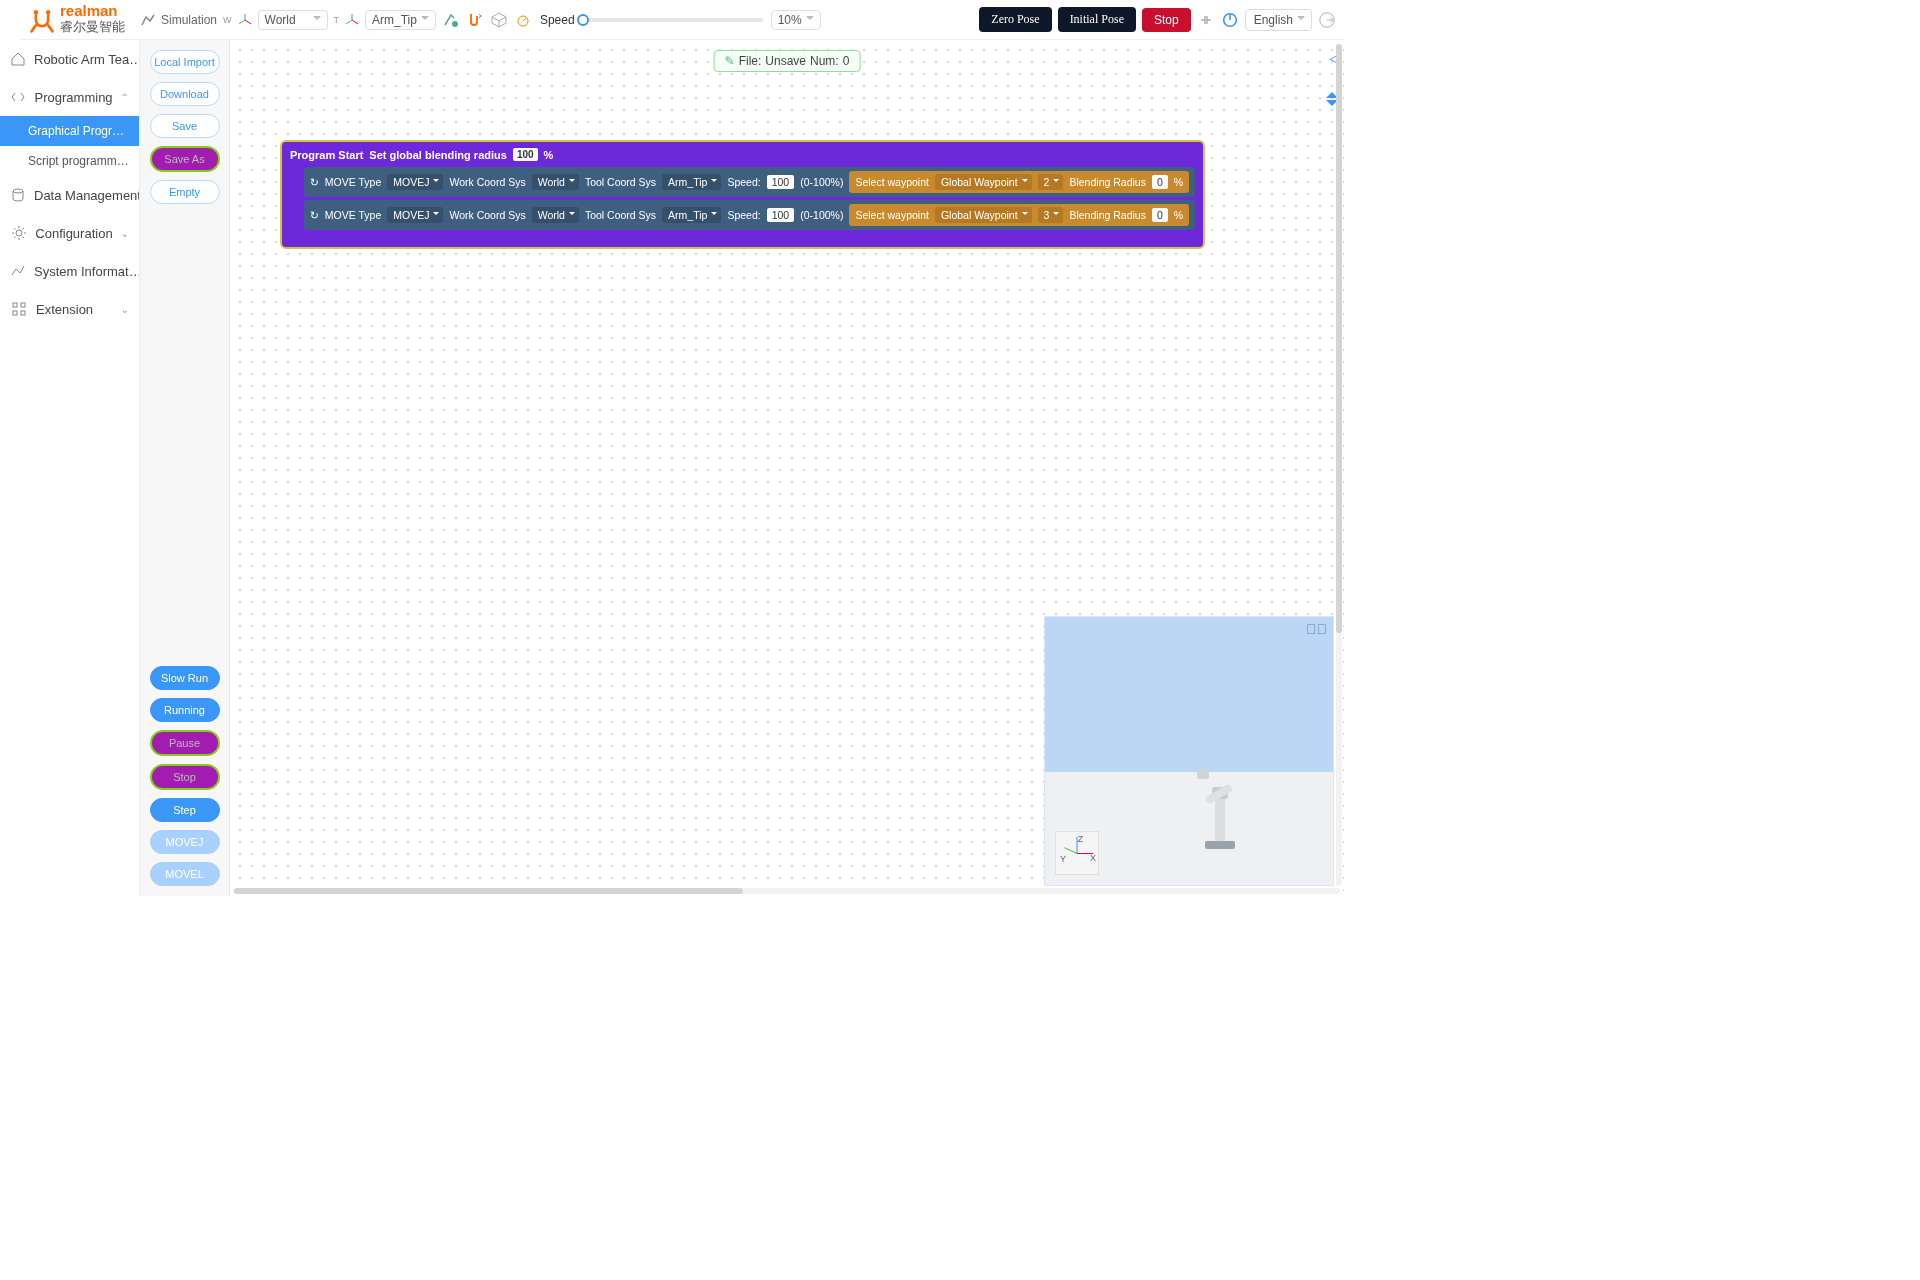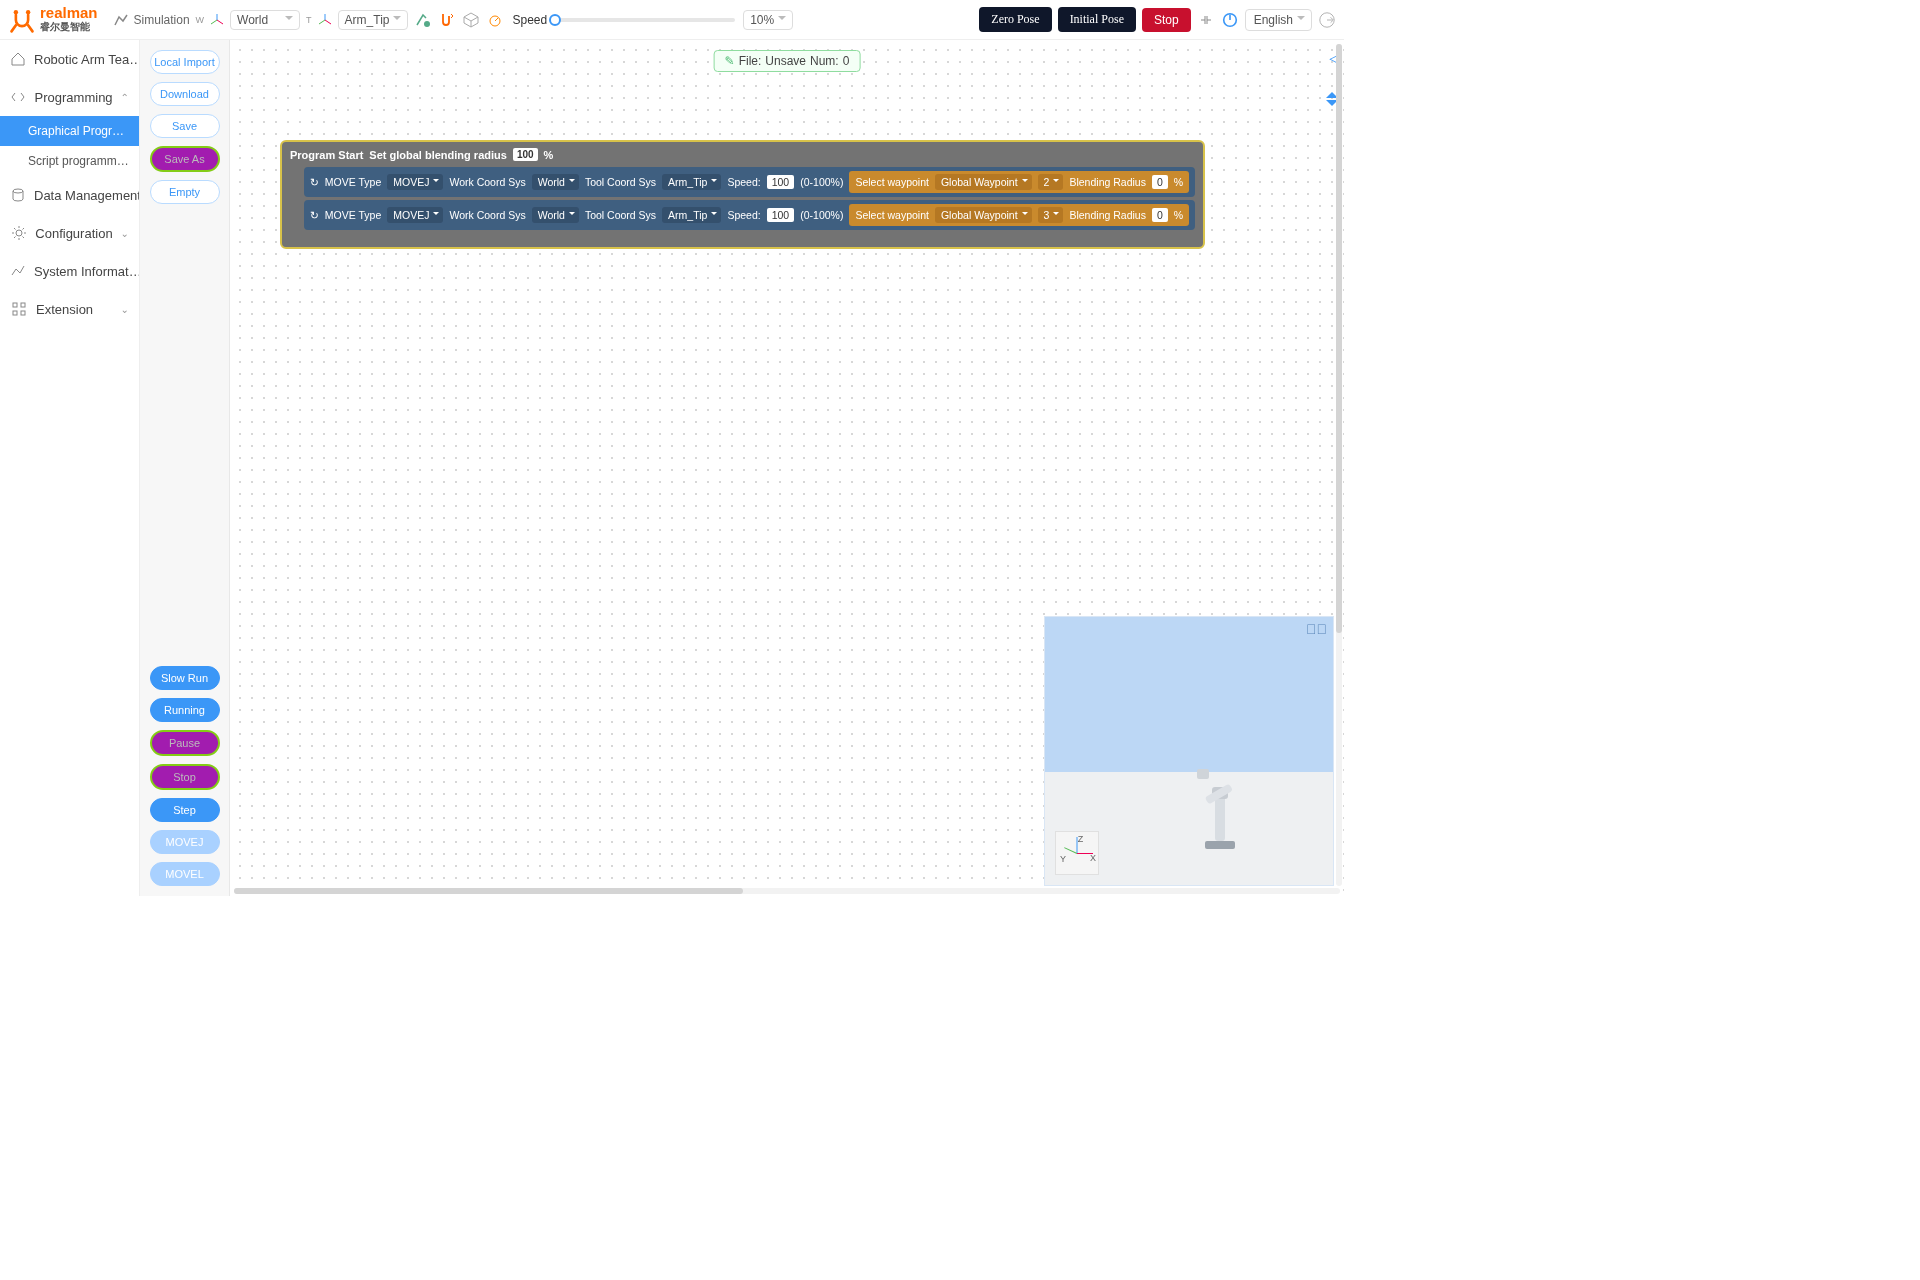--- a/index.html
+++ b/index.html
@@ -1,23 +1,23 @@
 <!DOCTYPE html>
 <html><head>
 <meta charset="utf-8">
 <style>
 * { box-sizing: border-box; margin: 0; padding: 0; font-family: -apple-system, "Segoe UI", Arial, sans-serif; }
 body { width: 1344px; height: 896px; overflow: hidden; background: #fff; font-size: 12px; color: #333; }
 
 
-.topbar { height: 40px; display: flex; align-items: center; padding: 0 8px; border-bottom: 1px solid #eee; gap: 6px; }
+.topbar { height: 40px; display: flex; align-items: center; padding: 0 8px; border-bottom: 1px solid #eee; gap: 6px; margin-left: 20px; }
 .logo { display: flex; align-items: center; gap: 4px; margin-right: 8px; }
 .logo-icon { width: 28px; height: 28px; }
 .logo-text { font-size: 15px; font-weight: 700; color: #ff6a00; line-height: 1; }
-.logo-sub { font-size: 10px; color: #555; font-weight: bold; }
+.logo-sub { font-size: 13px; color: #555; }
 .top-sel { display: flex; align-items: center; gap: 4px; }
 .top-sel .lbl { color: #666; font-size: 12px; }
 .sel-box { border: 1px solid #ddd; border-radius: 4px; padding: 2px 18px 2px 6px; min-width: 70px; position: relative; color: #555; background:#fff;}
 .sel-box::after { content: ""; position: absolute; right: 6px; top: 50%; transform: translateY(-50%); border: 4px solid transparent; border-top-color: #bbb; }
 .top-icon { width: 18px; height: 18px; display: inline-flex; align-items: center; justify-content: center; color: #888; }
 .speed-wrap { display: flex; align-items: center; gap: 8px; flex: 1; }
 .speed-track { width: 180px; height: 4px; background: #e6e6e6; border-radius: 2px; position: relative; }
 .speed-thumb { position: absolute; left: 0; top: 50%; transform: translate(-50%, -50%); width: 12px; height: 12px; border-radius: 50%; background: #fff; border: 2px solid #3b97f7; }
 .btn { border: none; border-radius: 4px; padding: 5px 12px; color: #fff; cursor: pointer; font-size: 12px; }
 .btn-blue { background: #0f172a; font-family: Liberation Serif, serif; }
@@ -49,21 +49,21 @@
 .cat .bar { width: 6px; height: 18px; border-radius: 1px; }
 
 
 .canvas { flex: 1; position: relative; background: #fff; }
 .dots { position: absolute; inset: 0; background-image: radial-gradient(#d7d7d7 0.8px, transparent 0.8px); background-size: 12px 12px; background-position: 4px 4px; }
 .file-status { position: absolute; top: 10px; left: 50%; transform: translateX(-50%); border: 1px solid #8fdc9f; background: #f4fff6; color: #3a9; padding: 3px 10px; border-radius: 4px; font-size: 12px; display:flex; align-items:center; gap:4px;}
 .file-status span.black { color: #444; }
 
 
 .progwrap { position: absolute; left: 50px; top: 100px; }
-.prog-c { background: #737373; border: 2px solid #d8c24a; border-radius: 6px; padding: 6px 8px 14px 8px; position: relative; width: max-content; }
+.prog-c { background: #6d28d9; border: 2px solid #d8c24a; border-radius: 6px; padding: 6px 8px 14px 8px; position: relative; width: max-content; }
 .prog-head { color: #fff; font-weight: 600; font-size: 11px; display: flex; align-items: center; gap: 6px; margin-bottom: 6px; }
 .prog-head .numbox { background: #fff; color: #333; padding: 1px 4px; border-radius: 2px; font-size: 10px; }
 .moveblk { background: #3f5f80; border-radius: 4px; padding: 4px 6px; display: flex; align-items: center; gap: 6px; margin: 3px 0 3px 14px; color: #fff; font-size: 10.5px; white-space: nowrap; }
 .dd { background: #34506d; padding: 2px 14px 2px 6px; border-radius: 3px; position: relative; color:#fff;}
 .dd::after { content: ""; position: absolute; right: 4px; top: 50%; transform: translateY(-50%); border: 3px solid transparent; border-top-color: #fff; }
 .nb { background: #fff; color: #333; padding: 1px 5px; border-radius: 2px; }
 .orange-seg { background: #c98a2d; padding: 3px 6px; border-radius: 3px; display: flex; align-items: center; gap: 6px; }
 .odd { background: #b57823; padding: 2px 14px 2px 6px; border-radius: 3px; position: relative; color:#fff;}
 .odd::after { content: ""; position: absolute; right: 4px; top: 50%; transform: translateY(-50%); border: 3px solid transparent; border-top-color: #fff; }
 

